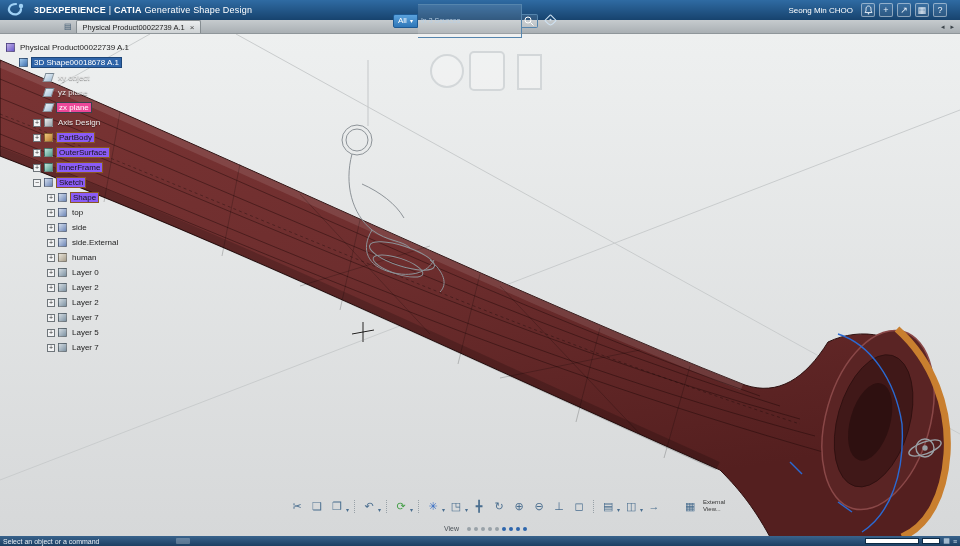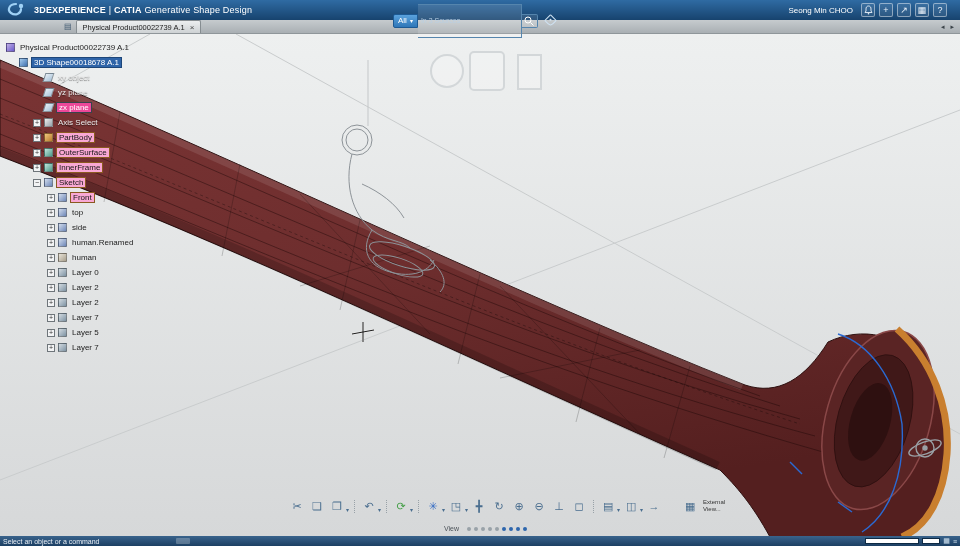--- a/index.html
+++ b/index.html
@@ -59,21 +59,21 @@
   .ti-shape{background:linear-gradient(135deg,#a6cdee,#3f6fae);}
   .ti-plane{background:linear-gradient(135deg,#e6eef5,#a9c4da);transform:skewX(-18deg);}
   .ti-axis{background:linear-gradient(135deg,#ececec,#97a3ab);}
   .ti-body{background:linear-gradient(135deg,#f0c67e,#b97a2e);}
   .ti-surface{background:linear-gradient(135deg,#bfe4db,#4f9a8a);}
   .ti-sketch{background:linear-gradient(135deg,#d2dcec,#6e87b8);}
   .ti-human{background:linear-gradient(135deg,#e8e3d8,#a89f8c);}
   .ti-layer{background:linear-gradient(135deg,#d3dbe1,#7e93a3);}
   .tlab{padding:0 2px;}
   .lt .tlab{color:#ececec;text-shadow:0 1px 1px rgba(0,0,0,.5);}
-  .tlab.hl{background:#f9a8d4;border:1px solid #8a5a20;color:#161616;text-shadow:none;}
+  .tlab.hl{background:#8b5cf6;border:1px solid #8a5a20;color:#161616;text-shadow:none;}
   .tlab.sel{background:#2f64a8;border:1px solid #1d4679;color:#fff;text-shadow:none;}
   .tlab.hld{background:#ec4899;border:1px solid #39434c;color:#fff;text-shadow:none;}
 
   
   .toolbar{position:absolute;top:497px;left:287px;z-index:25;display:flex;align-items:center;}
   .tbtn{height:18px;min-width:18px;display:flex;align-items:center;justify-content:center;
     margin:0 1px;border-radius:2px;color:#4a6e8f;font-size:11px;}
   .tbtn.grn{color:#3f9d42;}
   .tbtn.blu{color:#3a6fc4;}
   .dd{font-size:6px;color:#4a6e8f;margin:6px 1px 0 -1px;}
@@ -270,21 +270,21 @@
       <span class="tlab">yz plane</span>
     </div>
     <div class="trow lv2">
       <span class="spc"></span>
         <span class="ti ti-plane"></span>
       <span class="tlab hld">zx plane</span>
     </div>
     <div class="trow lv2 lt">
       <span class="exp">+</span>
       <span class="ti ti-axis"></span>
-      <span class="tlab">Axis Select</span>
+      <span class="tlab">Axis Design</span>
     </div>
     <div class="trow lv2">
       <span class="exp">+</span>
       <span class="ti ti-body"></span>
       <span class="tlab hl">PartBody</span>
     </div>
     <div class="trow lv2">
       <span class="exp">+</span>
       <span class="ti ti-surface"></span>
       <span class="tlab hl">OuterSurface</span>
@@ -295,36 +295,36 @@
       <span class="tlab hl">InnerFrame</span>
     </div>
     <div class="trow lv2">
       <span class="exp">−</span>
       <span class="ti ti-sketch"></span>
       <span class="tlab hl">Sketch</span>
     </div>
     <div class="trow lv3">
       <span class="exp">+</span>
       <span class="ti ti-sketch"></span>
-      <span class="tlab hl">Front</span>
+      <span class="tlab hl">Shape</span>
     </div>
     <div class="trow lv3">
       <span class="exp">+</span>
       <span class="ti ti-sketch"></span>
       <span class="tlab">top</span>
     </div>
     <div class="trow lv3">
       <span class="exp">+</span>
       <span class="ti ti-sketch"></span>
       <span class="tlab">side</span>
     </div>
     <div class="trow lv3">
       <span class="exp">+</span>
       <span class="ti ti-sketch"></span>
-      <span class="tlab">human.Renamed</span>
+      <span class="tlab">side.External</span>
     </div>
     <div class="trow lv3">
       <span class="exp">+</span>
       <span class="ti ti-human"></span>
       <span class="tlab">human</span>
     </div>
     <div class="trow lv3">
       <span class="exp">+</span>
       <span class="ti ti-layer"></span>
       <span class="tlab">Layer 0</span>

